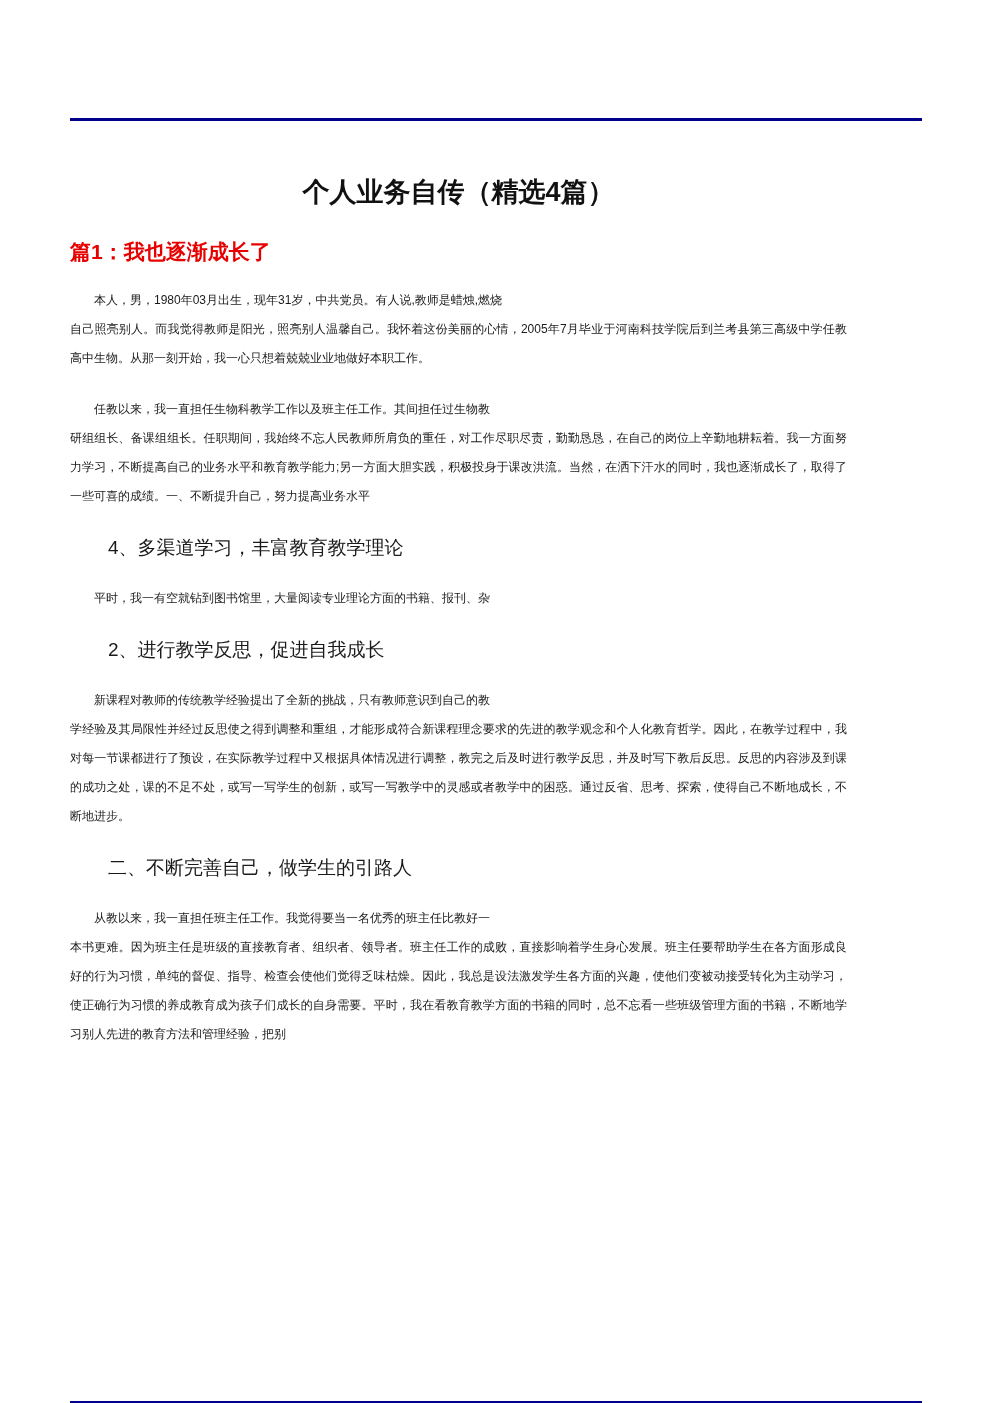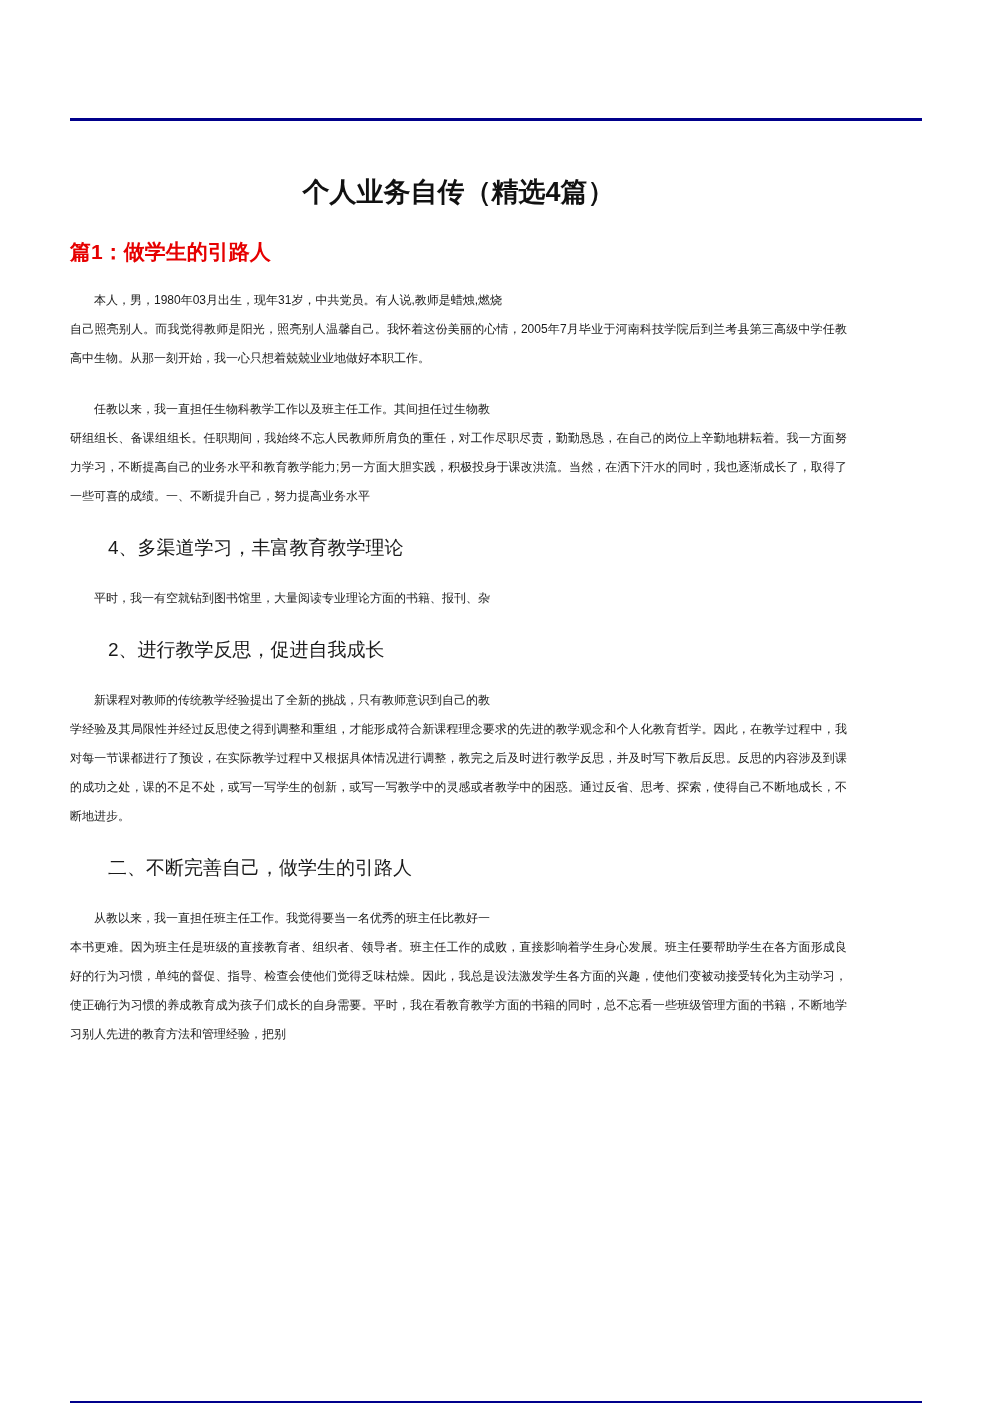--- a/index.html
+++ b/index.html
@@ -60,21 +60,21 @@
 </style>
 </head>
 <body>
 
 <div class="page">
 
   <div class="rule top"></div>
 
   <h1 class="doc-title">个人业务自传（精选4篇）</h1>
 
-  <h2 class="section-heading">篇1：做学生的引路人</h2>
+  <h2 class="section-heading">篇1：我也逐渐成长了</h2>
 
   <div class="content" id="content">
       <p class="body-para"><span>本人，男，1980年03月出生，现年31岁，中共党员。有人说,教师是蜡烛,燃烧</span><br><span>自己照亮别人。而我觉得教师是阳光，照亮别人温馨自己。我怀着这份美丽的心情，2005年7月毕业于河南科技学院后到兰考县第三高级中学任教高中生物。从那一刻开始，我一心只想着兢兢业业地做好本职工作。</span></p>
       <p class="body-para"><span>任教以来，我一直担任生物科教学工作以及班主任工作。其间担任过生物教</span><br><span>研组组长、备课组组长。任职期间，我始终不忘人民教师所肩负的重任，对工作尽职尽责，勤勤恳恳，在自己的岗位上辛勤地耕耘着。我一方面努力学习，不断提高自己的业务水平和教育教学能力;另一方面大胆实践，积极投身于课改洪流。当然，在洒下汗水的同时，我也逐渐成长了，取得了一些可喜的成绩。一、不断提升自己，努力提高业务水平</span></p>
       <p class="sub-heading">4、多渠道学习，丰富教育教学理论</p>
       <p class="body-para"><span>平时，我一有空就钻到图书馆里，大量阅读专业理论方面的书籍、报刊、杂</span><br></p>
       <p class="sub-heading">2、进行教学反思，促进自我成长</p>
       <p class="body-para"><span>新课程对教师的传统教学经验提出了全新的挑战，只有教师意识到自己的教</span><br><span>学经验及其局限性并经过反思使之得到调整和重组，才能形成符合新课程理念要求的先进的教学观念和个人化教育哲学。因此，在教学过程中，我对每一节课都进行了预设，在实际教学过程中又根据具体情况进行调整，教完之后及时进行教学反思，并及时写下教后反思。反思的内容涉及到课的成功之处，课的不足不处，或写一写学生的创新，或写一写教学中的灵感或者教学中的困惑。通过反省、思考、探索，使得自己不断地成长，不断地进步。</span></p>
       <p class="sub-heading">二、不断完善自己，做学生的引路人</p>
       <p class="body-para"><span>从教以来，我一直担任班主任工作。我觉得要当一名优秀的班主任比教好一</span><br><span>本书更难。因为班主任是班级的直接教育者、组织者、领导者。班主任工作的成败，直接影响着学生身心发展。班主任要帮助学生在各方面形成良好的行为习惯，单纯的督促、指导、检查会使他们觉得乏味枯燥。因此，我总是设法激发学生各方面的兴趣，使他们变被动接受转化为主动学习，使正确行为习惯的养成教育成为孩子们成长的自身需要。平时，我在看教育教学方面的书籍的同时，总不忘看一些班级管理方面的书籍，不断地学习别人先进的教育方法和管理经验，把别</span></p>

